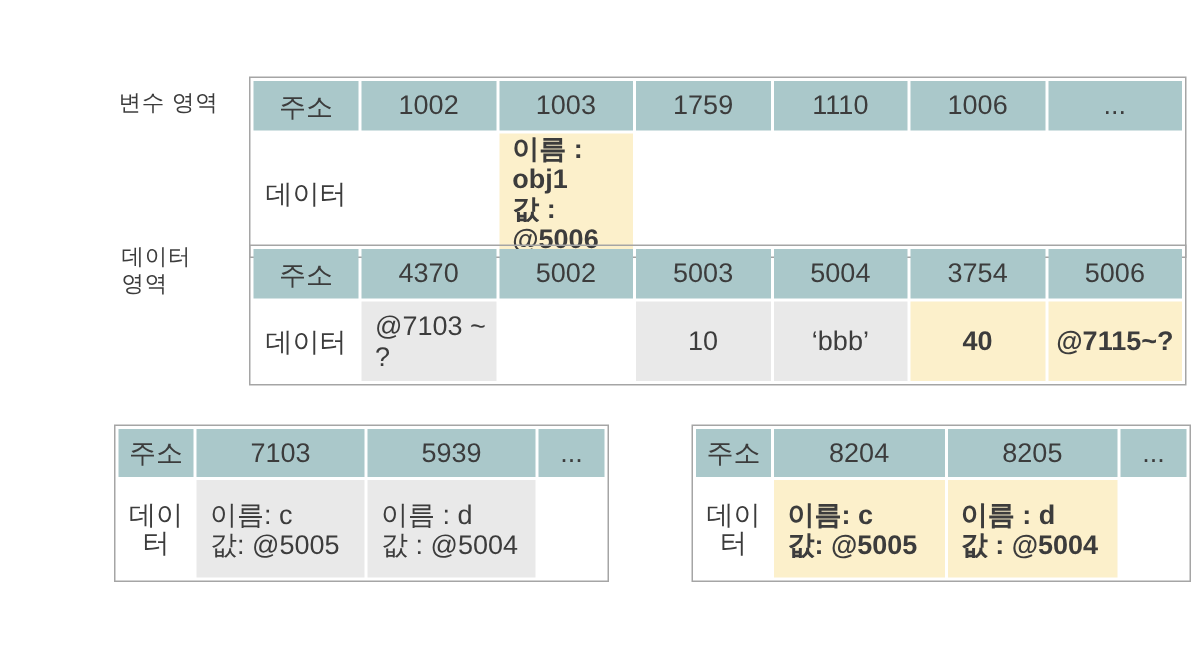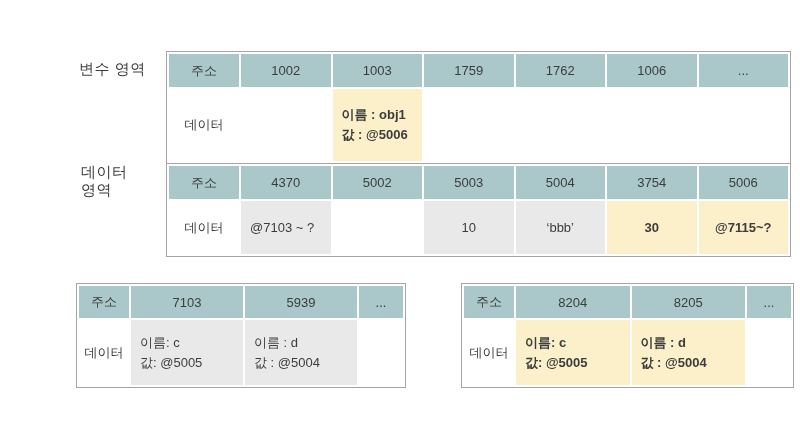--- a/index.html
+++ b/index.html
@@ -22,21 +22,21 @@
     white-space:pre-line;letter-spacing:0.5px;
   }
   .var-label{left:35px;top:60px;}
   .data-label{left:37px;top:163px;}
 
   table.tbl{
     position:absolute;border-collapse:separate;border-spacing:2px;
     table-layout:fixed;border:1px solid var(--border);
   }
   .tbl td{
-    text-align:center;vertical-align:middle;font-size:13px;
+    text-align:center;vertical-align:middle;font-size:18px;
     padding:0;background:#ffffff;overflow:hidden;
   }
   .tbl tr.hdr td{background:var(--teal);}
   td.yellow{background:var(--yellow);font-weight:bold;}
   td.grey{background:var(--grey);}
   td.left{text-align:left;padding-left:9px;padding-right:4px;}
   td.pre{white-space:pre-line;line-height:20px;}
   td.wrap{word-break:break-all;padding:0 3px;line-height:19px;}
 
   #varTable{left:122px;top:51px;width:625px;}
@@ -71,21 +71,21 @@
         <col>
         <col>
         <col>
     </colgroup>
     <tbody>
         <tr class="hdr hdr-row">
       <td>주소</td>
       <td>1002</td>
       <td>1003</td>
       <td>1759</td>
-      <td>1762</td>
+      <td>1110</td>
       <td>1006</td>
       <td>...</td>
     </tr>
     <tr class="data-row-tall">
       <td>데이터</td>
       <td></td>
       <td class="yellow left pre">이름 : obj1
 값 : @5006</td>
       <td></td>
       <td></td>
@@ -114,21 +114,21 @@
       <td>5004</td>
       <td>3754</td>
       <td>5006</td>
     </tr>
     <tr class="data-row-mid">
       <td>데이터</td>
       <td class="grey left">@7103 ~ ?</td>
       <td></td>
       <td class="grey">10</td>
       <td class="grey">‘bbb’</td>
-      <td class="yellow">30</td>
+      <td class="yellow">40</td>
       <td class="yellow">@7115~?</td>
     </tr>
   </tbody>
     </table>
 
   <table class="tbl" id="heapTable7103">
     <colgroup>
       <col class="heap-c0">
         <col>
         <col>

